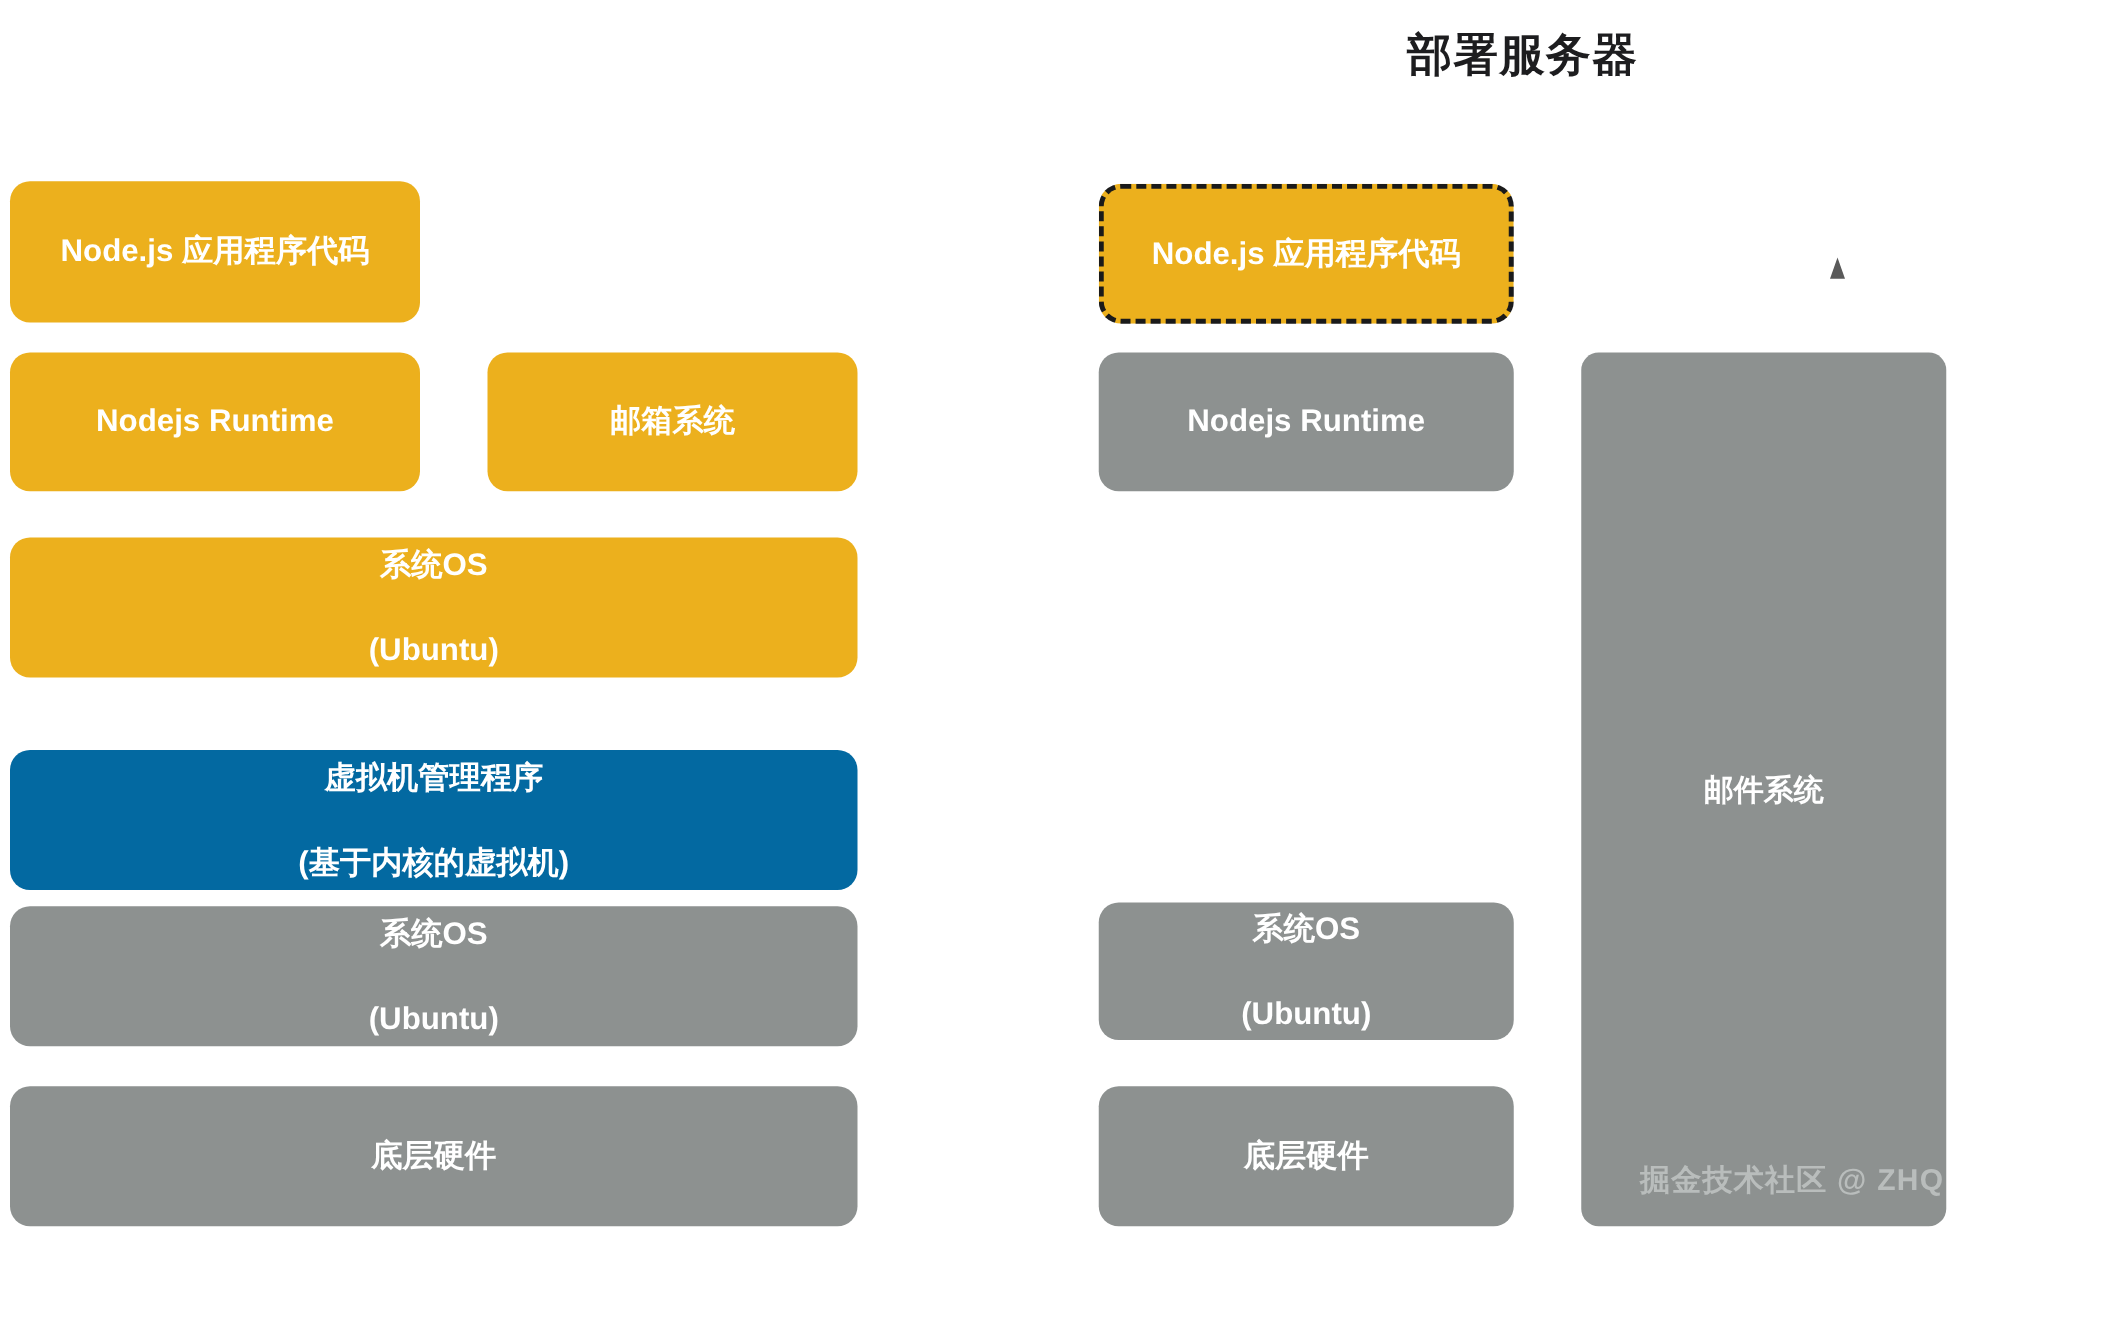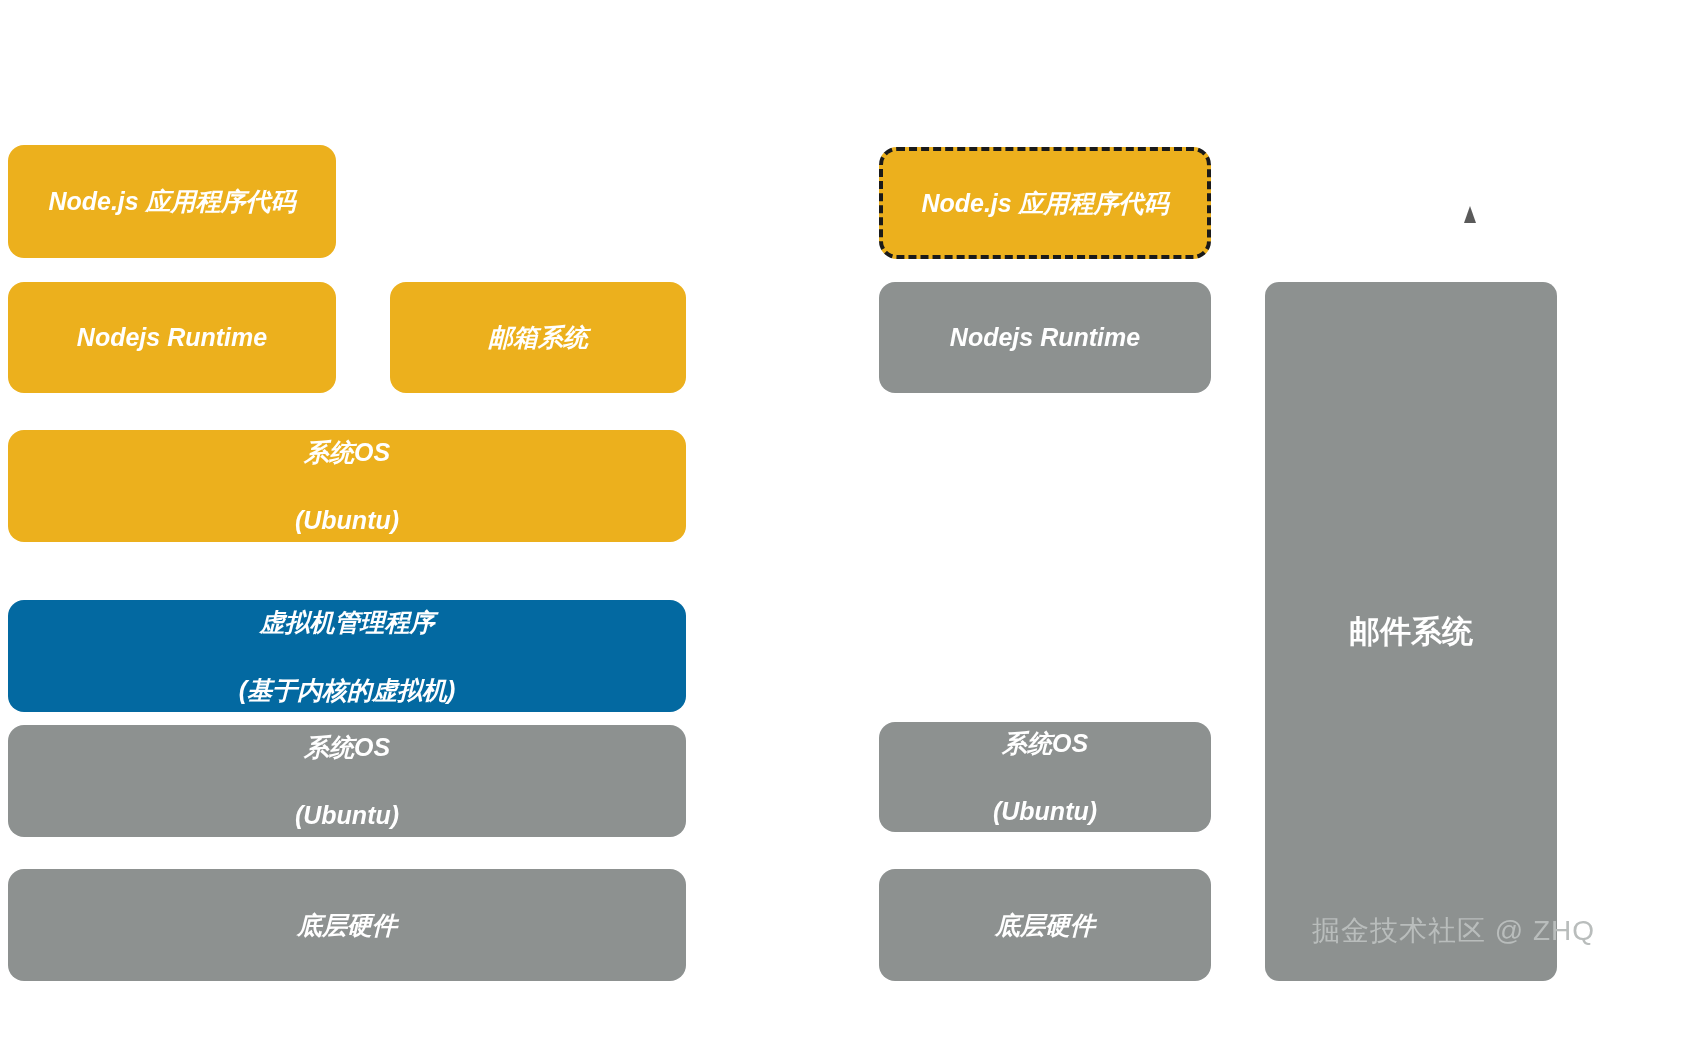--- a/index.html
+++ b/index.html
@@ -34,68 +34,69 @@
     display: flex;
     flex-direction: column;
     align-items: center;
     justify-content: center;
     color: #ffffff;
     font-weight: 700;
     font-size: 25px;
     line-height: 1.05;
     text-align: left;
     padding: 4px 2px;
-    font-style: italic;
   }
   .box .line1 { display: block; }
   .box .line2 { display: block; margin-top: 20px; }
   .box.two-line { justify-content: center; gap: 22px; }
   .box-yellow { background: #ecb01d; }
   .box-green  { background: #0369a1; margin-top: 20px; }
   .box-gray   { background: #8d9190; }
   .box-dashed {
     background: #ecb01d;
     border: 4px dashed #1a1a1a;
     border-radius: 18px;
   }
   .tall-box {
     position: absolute;
     box-sizing: border-box;
     border-radius: 14px;
     background: #8d9190;
     color: #ffffff;
     font-weight: 700;
-    font-size: 31px;
+    font-size: 24px;
     display: flex;
     align-items: center;
     justify-content: center;
   }
   .watermark {
     position: absolute;
     color: #b9bdbc;
-    font-size: 28px;
-    font-weight: 400;
+    font-size: 24px;
+    font-weight: 700;
     white-space: nowrap;
     letter-spacing: 1px;
+    margin-top: 16px;
   }
   .cursor-marker {
     position: absolute;
     width: 0;
     height: 0;
     border-left: 6px solid transparent;
     border-right: 6px solid transparent;
     border-bottom: 17px solid #5a5a5a;
   }
 </style>
 </head>
 <body>
 
 <div id="canvas">
 
 
+  <div class="col-title" style="left:879px; top:20px; width:678px;">部署服务器</div>
 
   <div class="box box-yellow" style="left:8px; top:145px; width:328px; height:113px;">
     <span class="line1">Node.js 应用程序代码</span>
   </div>
 
   <div class="box box-yellow" style="left:8px; top:282px; width:328px; height:111px;">
     <span class="line1">Nodejs Runtime</span>
   </div>
 
   <div class="box box-yellow" style="left:390px; top:282px; width:296px; height:111px;">

